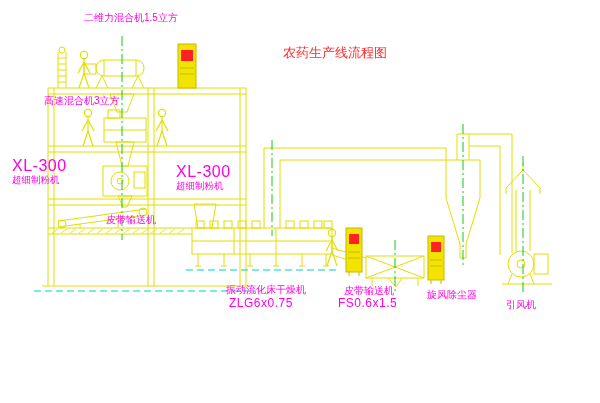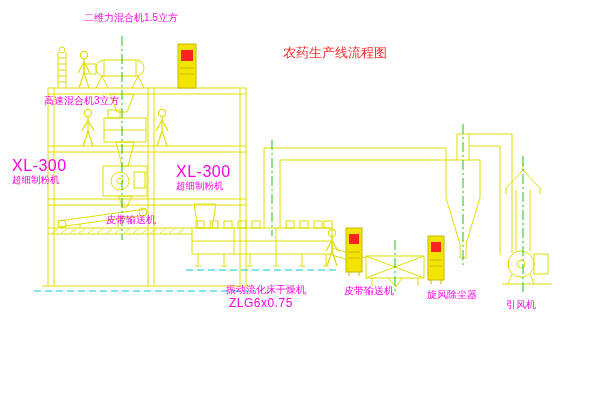--- a/index.html
+++ b/index.html
@@ -254,16 +254,17 @@
   <div class="lbl" style="left:84px;top:12px">二维力混合机1.5立方</div>
   <div class="lbl" style="left:44px;top:95px">高速混合机3立方</div>
   <div class="lbl lbl-md" style="left:12px;top:157px">XL-300</div>
   <div class="lbl lbl-sm" style="left:12px;top:175px">超细制粉机</div>
   <div class="lbl lbl-md" style="left:176px;top:163px">XL-300</div>
   <div class="lbl lbl-sm" style="left:176px;top:181px">超细制粉机</div>
   <div class="lbl" style="left:106px;top:214px">皮带输送机</div>
   <div class="lbl" style="left:226px;top:284px">振动流化床干燥机</div>
   <div class="lbl lbl-lg" style="left:229px;top:297px">ZLG6x0.75</div>
   <div class="lbl" style="left:344px;top:285px">皮带输送机</div>
+  <div class="lbl lbl-lg" style="left:338px;top:297px">FS0.6x1.5</div>
   <div class="lbl" style="left:427px;top:289px">旋风除尘器</div>
   <div class="lbl" style="left:506px;top:299px">引风机</div>
 
 </div>
 
 </body></html>

